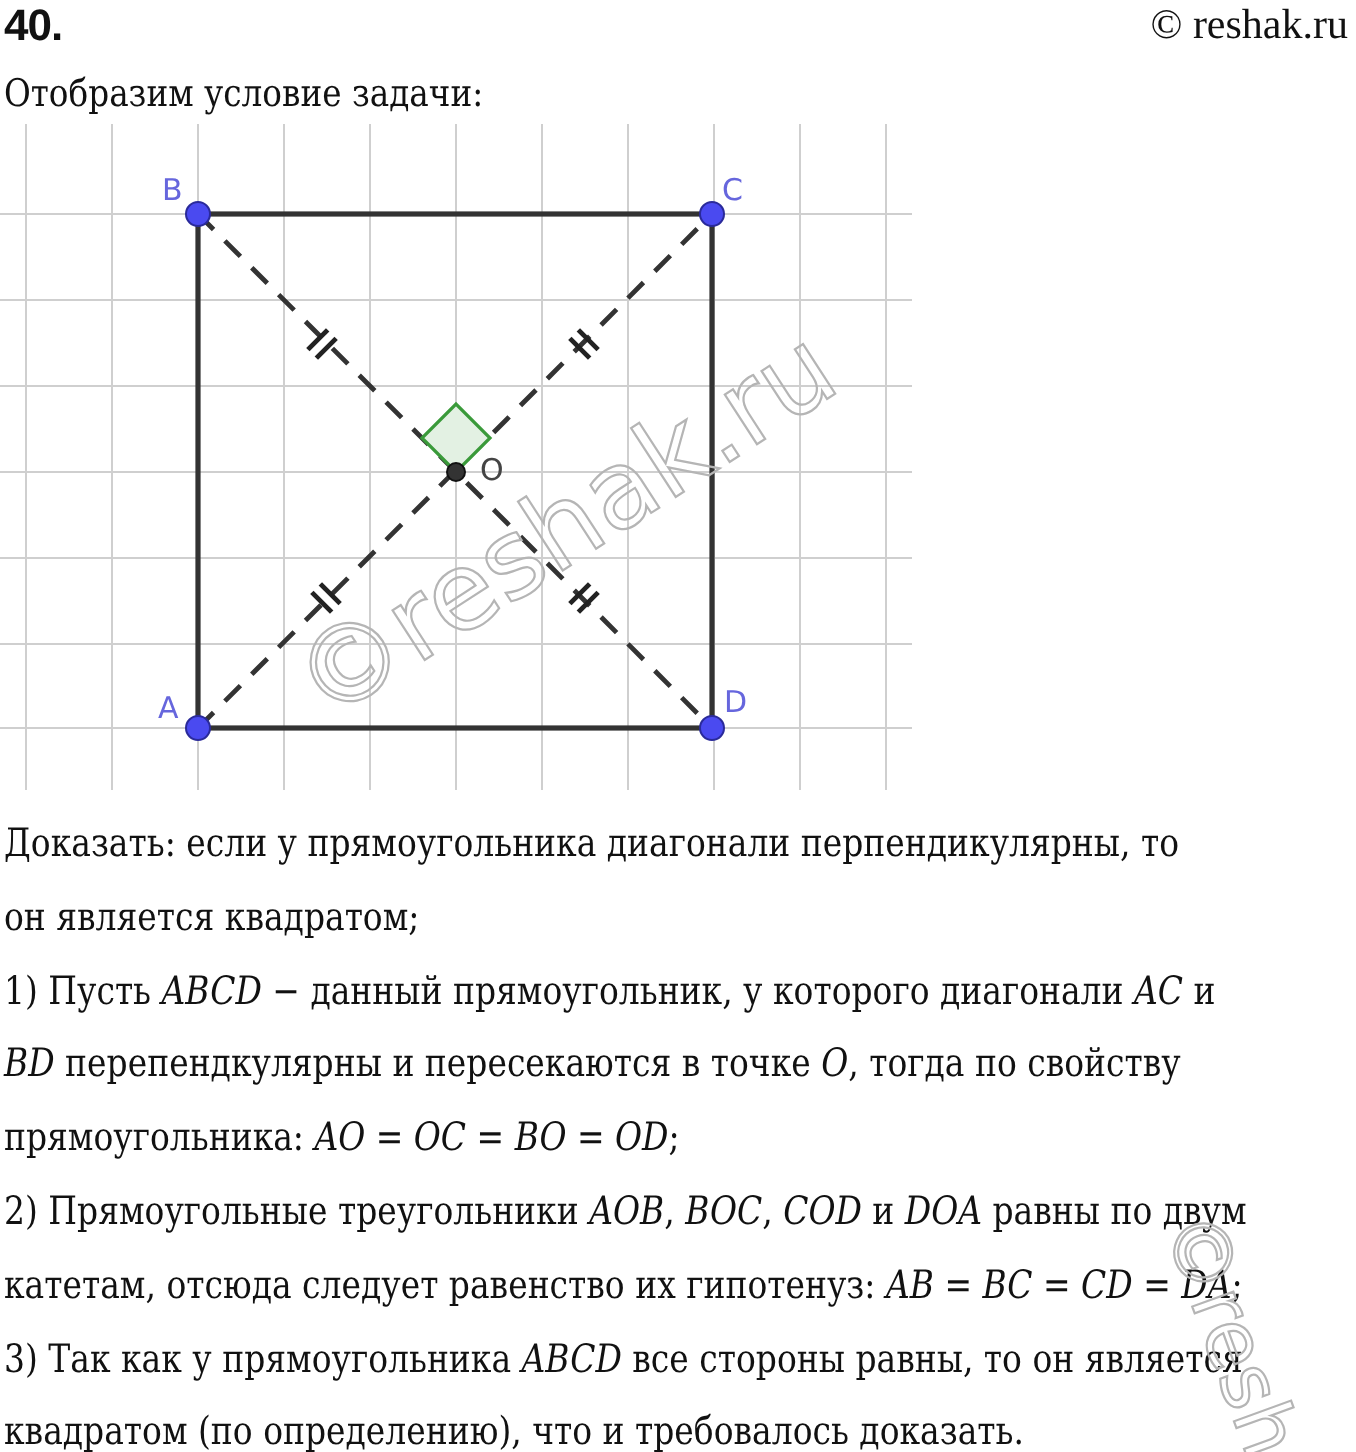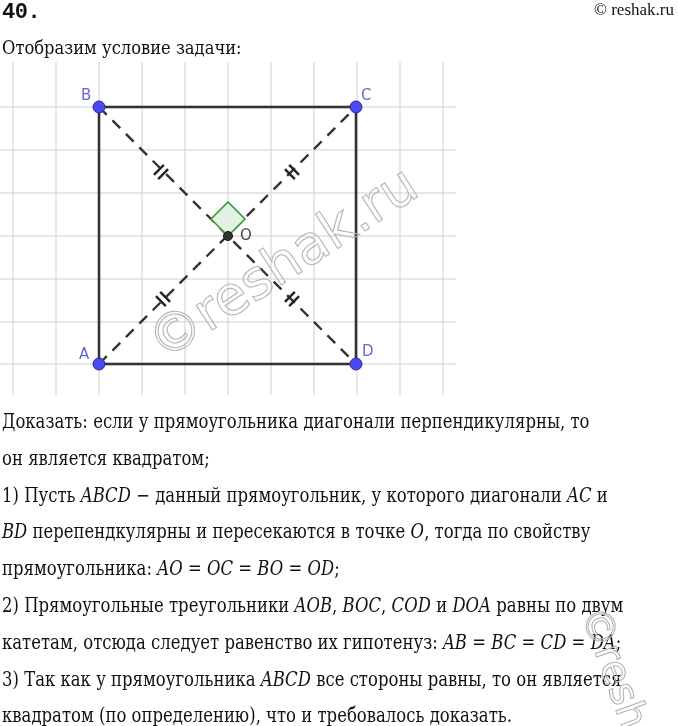--- a/index.html
+++ b/index.html
@@ -1,20 +1,20 @@
 <!DOCTYPE html>
 <html><head>
 <meta charset="utf-8">
 <style>
   html, body { margin: 0; padding: 0; background: #ffffff; }
   body { width: 678px; height: 726px; position: relative; overflow: hidden;
          font-family: "DejaVu Serif", "Liberation Serif", serif; color: #111; }
   .hdr-num { position: absolute; left: 2px; top: 0px; font-size: 22px; font-weight: bold;
-             font-family: Liberation Mono, monospace; letter-spacing: -0.5px; }
-  .hdr-site { position: absolute; right: 4px; top: 0px; font-size: 17px;
+             font-family: Liberation Sans, sans-serif; letter-spacing: -0.5px; }
+  .hdr-site { position: absolute; right: 4px; top: 0px; font-size: 21px;
               font-family: "Liberation Serif", serif; }
   .intro { position: absolute; left: 2px; top: 36px; font-size: 19px;
            font-family: "DejaVu Serif", serif; transform: scaleX(0.86); transform-origin: left top; white-space: nowrap; }
   svg.fig { position: absolute; left: 0; top: 60px; }
   .text-block { position: absolute; left: 2px; top: 404px; width: 800px;
                 font-size: 19.5px; line-height: 36.8px; white-space: nowrap;
                 font-family: "DejaVu Serif", serif; transform: scaleX(0.845); transform-origin: left top; }
   .text-block .line { display: block; height: 36.8px; }
   .m { font-family: "DejaVu Serif", serif; font-style: italic; }
   .wm { position: absolute; font-family: "DejaVu Sans", sans-serif; color: transparent;

